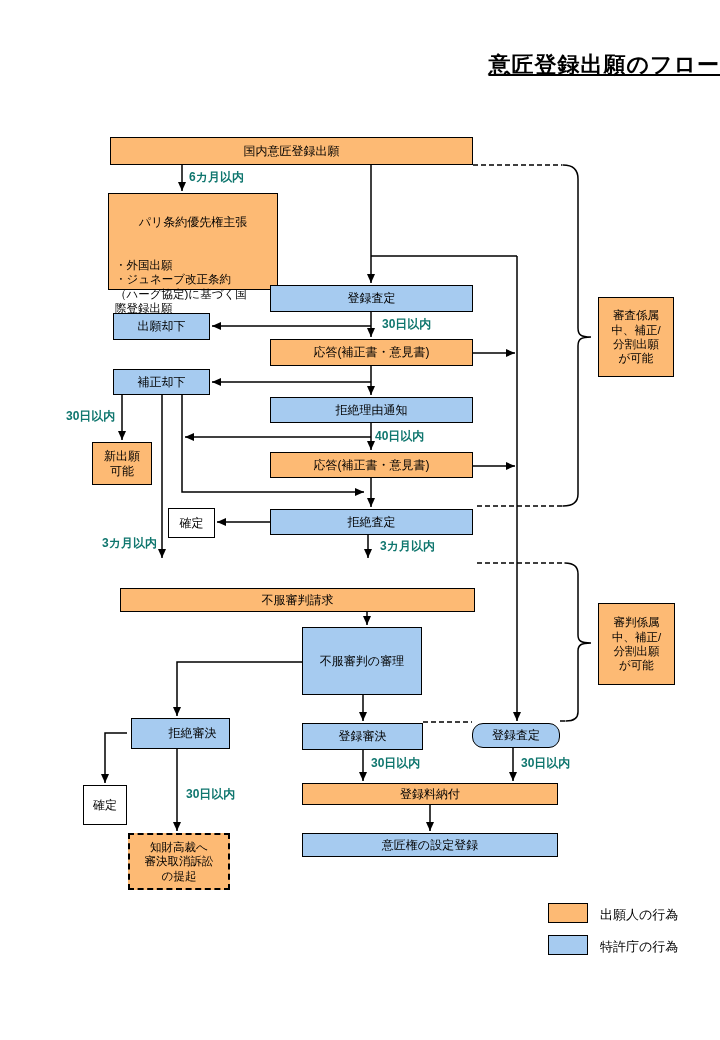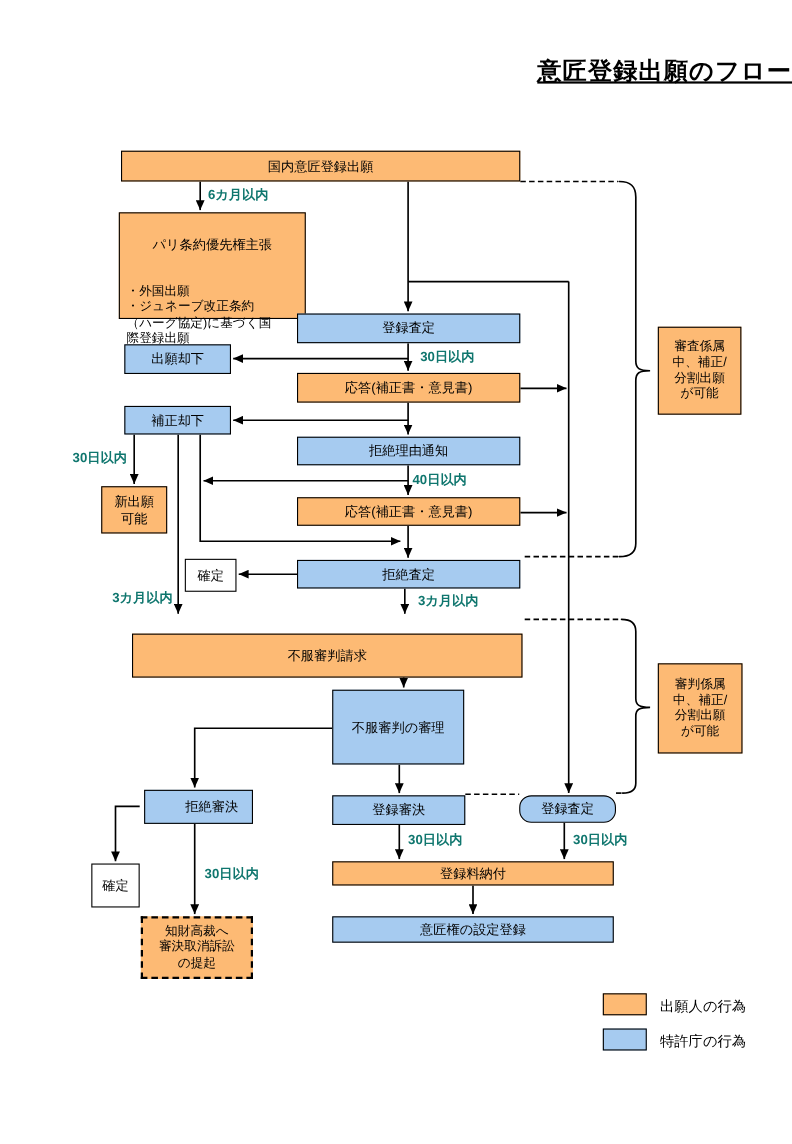--- a/index.html
+++ b/index.html
@@ -112,21 +112,21 @@
 
   <div class="node orange" style="left:270px; top:452px; width:203px; height:26px;">応答(補正書・意見書)</div>
 
   <div class="node orange" style="left:92px; top:442px; width:60px; height:43px;">新出願
 可能</div>
 
   <div class="node plain" style="left:168px; top:508px; width:47px; height:30px;">確定</div>
 
   <div class="node blue" style="left:270px; top:509px; width:203px; height:26px;">拒絶査定</div>
 
-  <div class="node orange" style="left:120px; top:576px; width:355px; height:40px;text-align:center;">不服審判請求</div>
+  <div class="node orange" style="left:120px; top:588px; width:355px; height:24px;text-align:center;">不服審判請求</div>
 
   <div class="node blue" style="left:302px; top:627px; width:120px; height:68px;">不服審判の審理</div>
 
   <div class="node blue" style="left:131px; top:718px; width:99px; height:31px;padding-left:24px;">拒絶審決</div>
 
   <div class="node blue" style="left:302px; top:723px; width:121px; height:27px;">登録審決</div>
 
   <div class="node blue" style="left:472px; top:723px; width:88px; height:25px;border-radius:11px;">登録査定</div>
 
   <div class="node plain" style="left:83px; top:785px; width:44px; height:40px;">確定</div>

